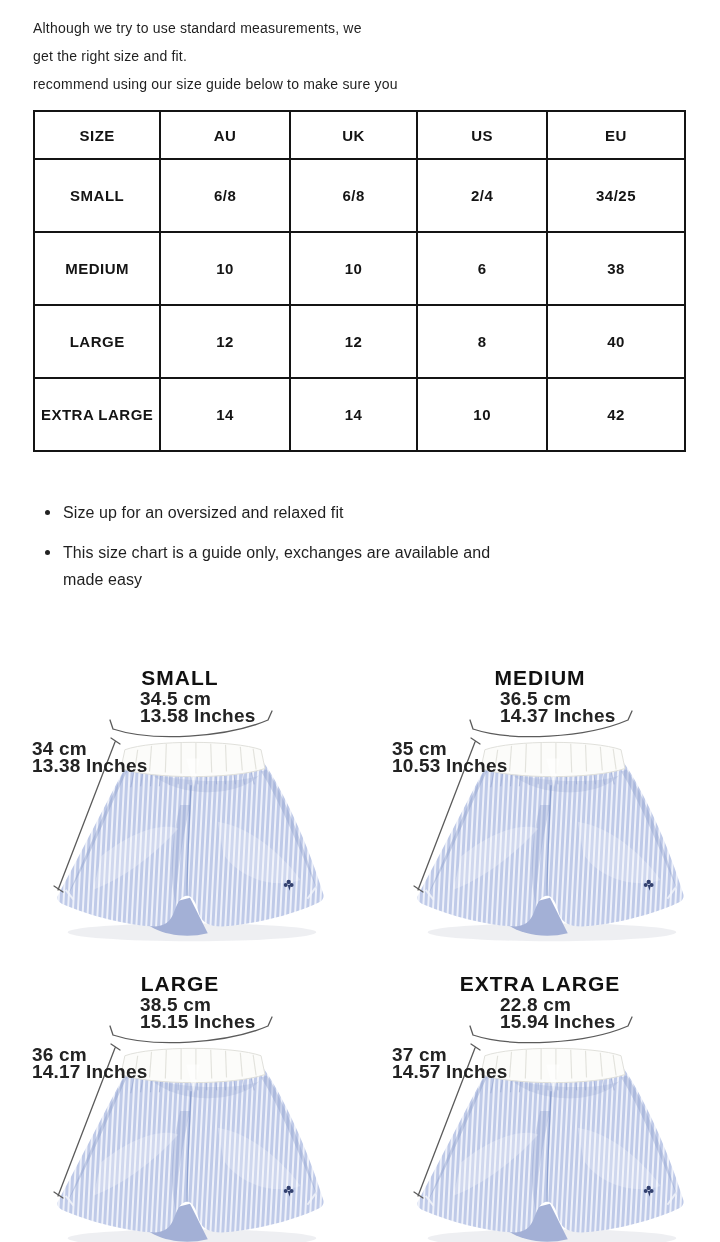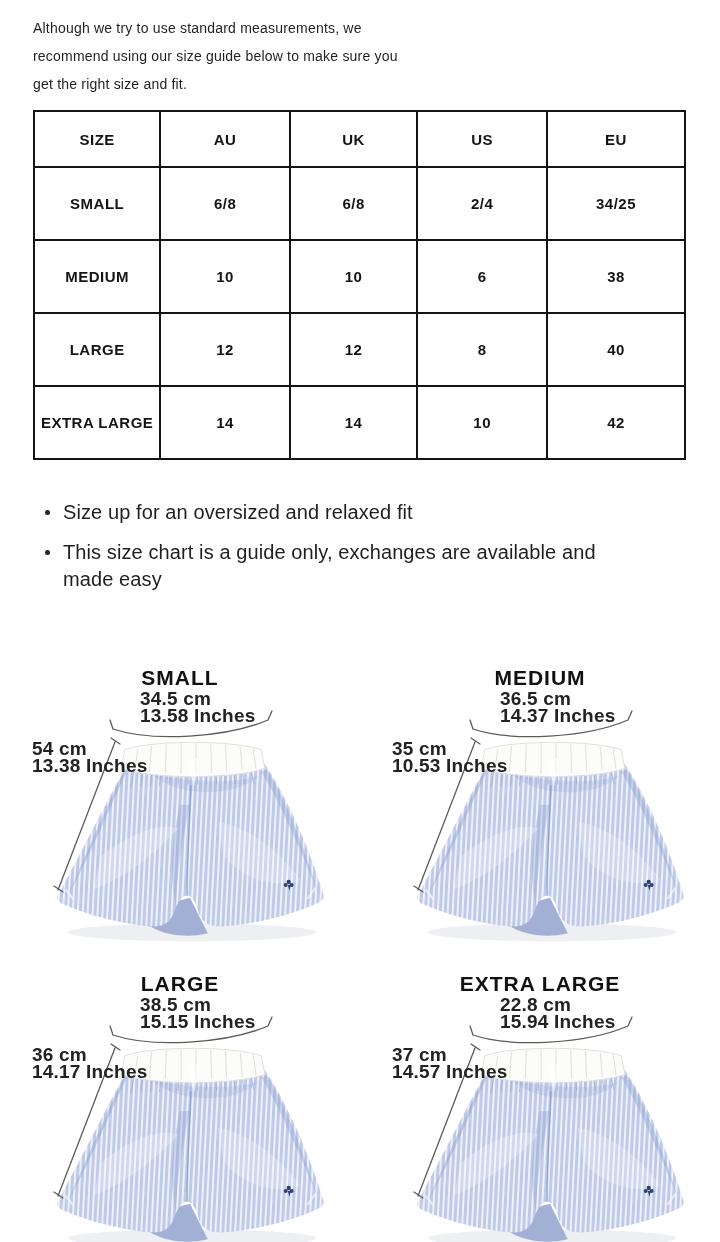--- a/index.html
+++ b/index.html
@@ -17,31 +17,31 @@
 
   
   .size-table {
     position:absolute; left:33px; top:110px; width:653px;
     border-collapse:collapse; table-layout:fixed;
   }
   .size-table th, .size-table td {
     border:2px solid #141414; text-align:center; vertical-align:middle;
     font-weight:bold; font-size:15px; letter-spacing:.5px; color:#141414;
   }
-  .size-table thead th { height:56px;border-radius:14px; }
+  .size-table thead th { height:48px;border-radius:14px; }
   .size-table tbody td { height:73px; }
 
   
   .notes { position:absolute; left:45px; top:499px; width:640px; list-style:none; }
   .notes li { position:relative; padding-left:18px; margin-bottom:13px; }
   .note-dot {
     position:absolute; left:0; top:11px; width:5px; height:5px;
     border-radius:50%; background:#222;
   }
-  .note-text { font-size:20px; line-height:27px; letter-spacing:.1px; color:#1f1f1f; }
+  .note-text { font-size:16px; line-height:27px; letter-spacing:.1px; color:#1f1f1f; }
 
   
   .cards {
     position:absolute; left:0; top:650px; width:720px; height:592px;
     display:grid; grid-template-columns:360px 360px; grid-template-rows:306px 286px;
   }
   .card { position:relative; overflow:visible; }
   .card h3 {
     margin-top:16px; text-align:center; font-size:21px; font-weight:bold;
     letter-spacing:1px; color:#111;
@@ -91,22 +91,22 @@
       <circle cx="253" cy="159" r="2"></circle>
       <path d="M 249,159 l 2,6 l 1,-6 Z"></path>
     </g>
   </symbol>
 </svg>
 
 <main>
 
   <div class="intro">
     <div>Although we try to use standard measurements, we</div>
+    <div>get the right size and fit.</div>
     <div>recommend using our size guide below to make sure you</div>
-    <div>get the right size and fit.</div>
   </div>
 
   <table class="size-table">
     <colgroup>
       <col style="width:19.4%">
         <col style="width:19.9%">
         <col style="width:19.6%">
         <col style="width:19.9%">
         <col style="width:21.2%">
     </colgroup>
@@ -170,21 +170,21 @@
       <svg class="fig" viewBox="0 0 360 300">
         <use href="#shorts" x="42" y="78" width="296" height="227"></use>
         <path class="mline" d="M 113,79 C 152,92 226,88 268,70 M 113,79 l -3,-9 M 268,70 l 4,-9"></path>
         <path class="mline" d="M 115,92 L 58,240 M 111,88 l 9,6 M 54,236 l 9,6"></path>
       </svg>
       <div class="mlabel wlabel">
         <div>34.5 cm</div>
         <div>13.58 Inches</div>
       </div>
       <div class="mlabel llabel">
-        <div>54 cm</div>
+        <div>34 cm</div>
         <div>13.38 Inches</div>
       </div>
     </article>
 
     <article class="card">
       <h3>MEDIUM</h3>
       <svg class="fig" viewBox="0 0 360 300">
         <use href="#shorts" x="42" y="78" width="296" height="227"></use>
         <path class="mline" d="M 113,79 C 152,92 226,88 268,70 M 113,79 l -3,-9 M 268,70 l 4,-9"></path>
         <path class="mline" d="M 115,92 L 58,240 M 111,88 l 9,6 M 54,236 l 9,6"></path>

